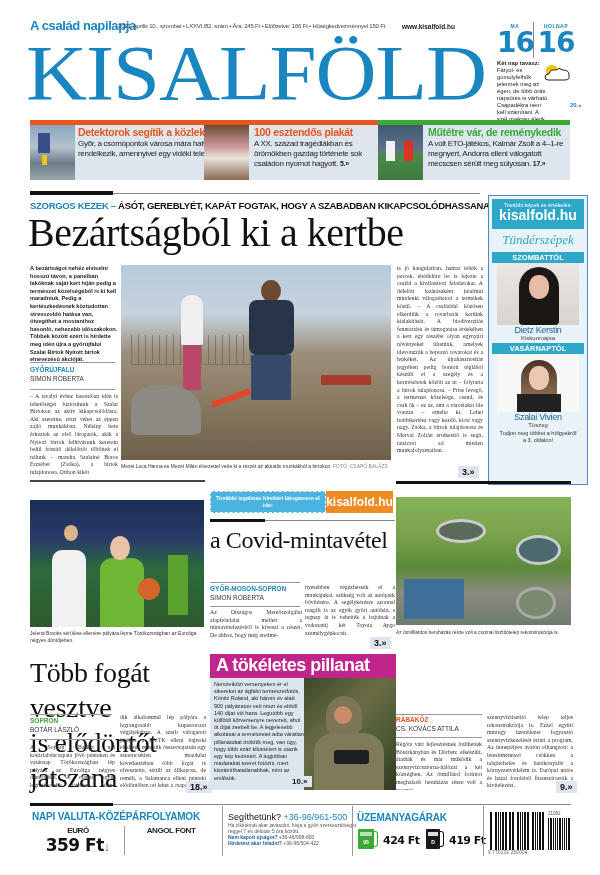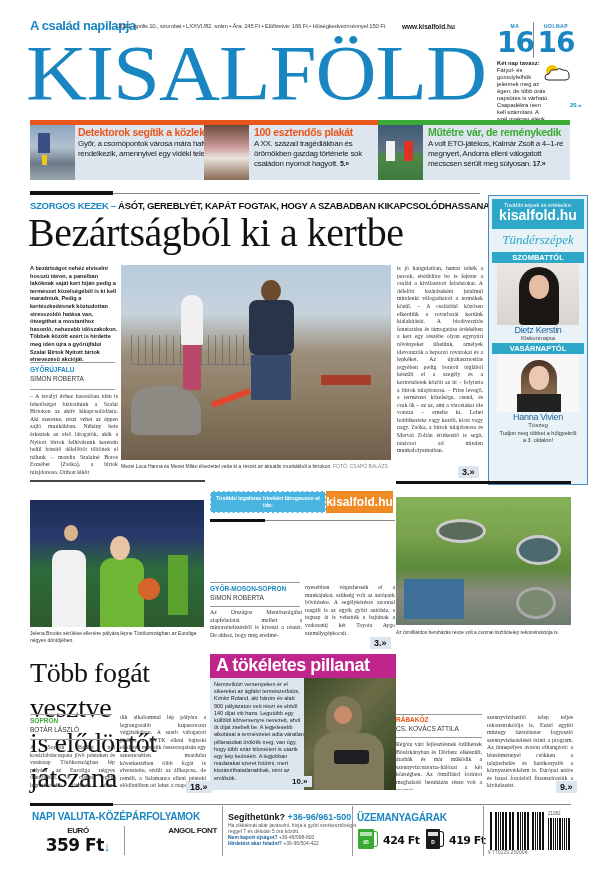--- a/index.html
+++ b/index.html
@@ -133,21 +133,21 @@
     <div style="position:absolute;left:32px;top:12px;width:20px;height:24px;background:#e7bca4;border-radius:45%"></div>
   </div>
   <div style="text-align:center;font-size:9px;color:#1a5f99;letter-spacing:-0.3px">Dietz Kerstin</div>
   <div style="text-align:center;font-size:6px;color:#444">Kiskunmajsa</div>
   <div style="background:#2fa7c9;color:#fff;font-weight:bold;font-size:7.5px;text-align:center;margin:2px 3px 0;height:11px;line-height:11px">VASÁRNAPTÓL</div>
   <div style="margin:0 8px;height:58px;background:#f7f7f7;position:relative">
     <div style="position:absolute;left:24px;top:6px;width:36px;height:52px;background:linear-gradient(180deg,#4a3427,#a88660);border-radius:18px 18px 4px 4px"></div>
     <div style="position:absolute;left:32px;top:12px;width:20px;height:24px;background:#ecc8b2;border-radius:45%"></div>
     <div style="position:absolute;left:20px;top:40px;width:44px;height:18px;background:#222"></div>
   </div>
-  <div style="text-align:center;font-size:9px;color:#1a5f99;letter-spacing:-0.3px">Hanna Vivien</div>
+  <div style="text-align:center;font-size:9px;color:#1a5f99;letter-spacing:-0.3px">Szalai Vivien</div>
   <div style="text-align:center;font-size:6px;color:#444">Tószeg</div>
   <div style="text-align:center;font-size:5.5px;color:#333;padding:2px 10px 0;line-height:7px">Tudjon meg többet a hölgyekről a 3. oldalon!</div>
 </div>
 
 <div class="abs rule-thick" style="left:30px;top:480px;width:175px;height:2px;background:#444"></div>
 <div class="abs rule-thick" style="left:396px;top:481px;width:175px;height:3px;background:#111"></div>
 
 <div class="abs photo" style="left:30px;top:500px;width:174px;height:127px;background:linear-gradient(180deg,#1c2d57 0%,#2a3a6a 30%,#2c6b3a 55%,#2e5a2e 100%)">
   <div style="position:absolute;left:22px;top:50px;width:34px;height:77px;background:#f1f1f1;border-radius:10px 10px 0 0"></div>
   <div style="position:absolute;left:34px;top:25px;width:14px;height:16px;background:#d9b48a;border-radius:50%"></div>
@@ -169,20 +169,21 @@
 <div class="abs body" style="left:120px;top:714px;width:86px;height:76px;overflow:hidden">dik alkalommal lép pályára a legrangosabb kupasorozat végjátékában. A szerb válogatott játékos a DVTK elleni bajnoki elődöntő második összecsapásán egy szerencsétlen mozdulat következtében több fogát is elvesztette, sérült az állkapcsa, de reméli, a Salamanca elleni pénteki elődöntőben ott lehet a csapatban.</div>
 <div class="abs badge" style="left:186px;top:781px">18.»</div>
 
 <div class="abs promo">
   <div style="position:absolute;left:0;top:0;width:116px;height:22px;background:#49b4e0;border:1px dashed #fff;color:#fff;font-size:5.5px;font-weight:bold;text-align:center;line-height:7px;padding-top:3px">További izgalmas hírekért látogasson el ide:</div>
   <div style="position:absolute;left:116px;top:0;width:67px;height:22px;background:#f08a24;color:#fff;font-weight:bold;font-size:12px;text-align:center;line-height:22px">kisalfold.hu</div>
 </div>
 <div class="abs rule-thick" style="left:210px;top:519px;width:55px;height:3px"></div>
 <div class="abs rule-thin" style="left:265px;top:520px;width:130px"></div>
 <div class="abs serif" style="left:210px;top:527px;font-size:24px;line-height:26px;letter-spacing:-0.4px">
+  <div>a Covid-mintavétel</div>
 </div>
 <div class="abs" style="left:210px;top:582px;width:90px;height:1px;background:#999"></div>
 <div class="abs loc" style="left:210px;top:585px">GYŐR-MOSON-SOPRON</div>
 <div class="abs auth" style="left:210px;top:594px">SIMON ROBERTA</div>
 <div class="abs" style="left:210px;top:606px;width:90px;height:1px;background:#999"></div>
 <div class="abs body" style="left:210px;top:609px;width:92px;height:38px;overflow:hidden">Az Országos Mentőszolgálat alapfeladatai mellett a mintavételezésből is kiveszi a részét. De ahhoz, hogy még eredmé-</div>
 <div class="abs body" style="left:305px;top:584px;width:90px;height:64px;overflow:hidden">nyesebben végezhessék el a munkájukat, szükség volt az autópark bővítésére. A segélykérésre azonnal reagált is az egyik győri autóház, s tegnap át is vehették a bajtának a vadonatúj két Toyota Aygo személygépkocsit.</div>
 <div class="abs badge" style="left:370px;top:637px">3.»</div>
 
 <div class="abs tokel">
@@ -218,28 +219,28 @@
 
 <div class="abs rule-thick" style="left:30px;top:803px;width:83px;height:3px"></div>
 <div class="abs rule-thin" style="left:113px;top:804px;width:458px"></div>
 
 <div class="abs bottom-title" style="left:32px;top:811px">NAPI VALUTA-KÖZÉPÁRFOLYAMOK</div>
 <div class="abs" style="left:32px;top:826px;width:185px;display:flex">
   <div style="flex:1;text-align:center;border-right:1px solid #999">
     <div class="cur-lbl">EURÓ</div>
     <div><span class="cur-val">359 Ft</span><span style="color:#1a86c1;font-size:13px">↓</span></div>
   </div>
-  <div style="flex:1;text-align:right">
+  <div style="flex:1;text-align:center">
     <div class="cur-lbl">ANGOL FONT</div>
   </div>
 </div>
 
 <div class="abs" style="left:222px;top:806px;width:1px;height:50px;background:#999"></div>
 <div class="abs" style="left:228px;top:812px;width:130px">
-  <div style="font-size:9px;font-weight:bold;white-space:nowrap"><span>Segíthetünk?</span> <span style="color:#1a86c1">+36-96/961-500</span></div>
+  <div style="font-size:9px;font-weight:normal;white-space:nowrap"><span>Segíthetünk?</span> <span style="color:#1a86c1">+36-96/961-500</span></div>
   <div style="font-size:5px;color:#555;line-height:6px">Ha cikktémát akar javasolni, hívja a győri szerkesztőséget reggel 7 és délután 5 óra között.</div>
   <div style="font-size:5px;line-height:6px"><b style="color:#1a5f99">Nem kapott újságot?</b> <span style="color:#555">+36-46/998-800</span></div>
   <div style="font-size:5px;line-height:6px"><b style="color:#1a5f99">Hirdetést akar feladni?</b> <span style="color:#555">+36-96/504-422</span></div>
 </div>
 
 <div class="abs" style="left:352px;top:806px;width:1px;height:50px;background:#999"></div>
 <div class="abs bottom-title" style="left:357px;top:812px">ÜZEMANYAGÁRAK</div>
 <div class="abs" style="left:358px;top:829px;width:16px;height:20px;background:#3aaa35;border-radius:1px">
   <div style="position:absolute;left:2px;top:3px;width:12px;height:4px;background:#b9e3b6"></div>
   <div style="position:absolute;left:0;top:10px;width:16px;font-size:5px;color:#fff;text-align:center;font-weight:bold">95</div>

